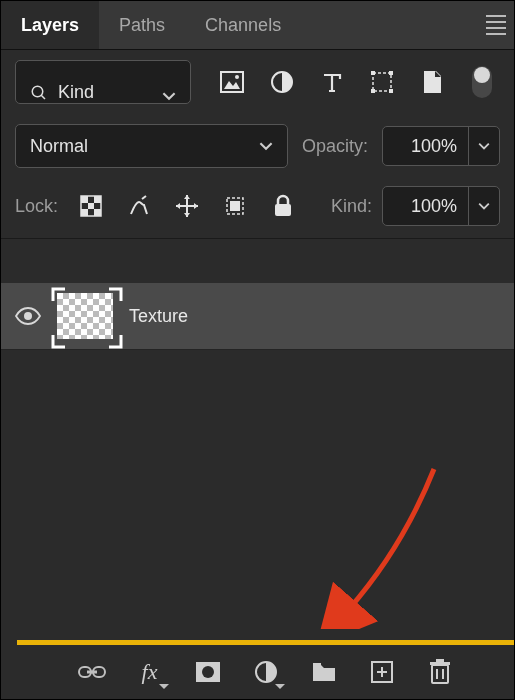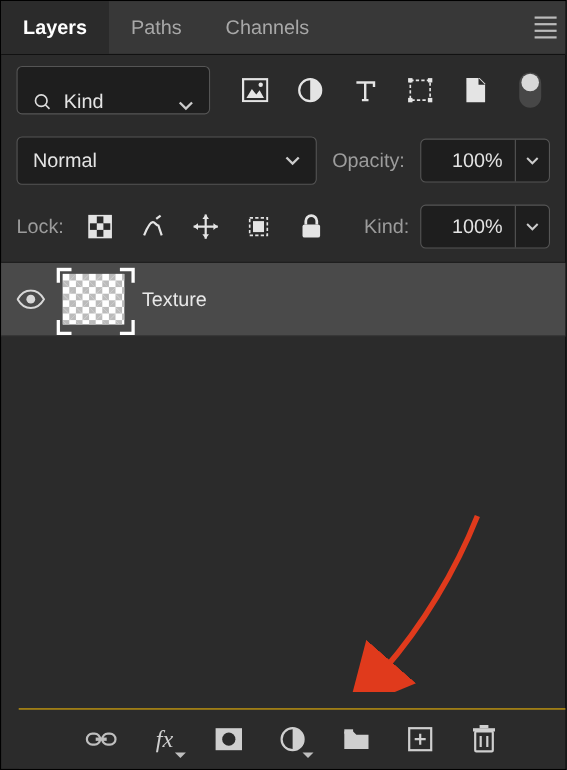--- a/index.html
+++ b/index.html
@@ -24,35 +24,35 @@
   .pct-box{display:flex;align-items:center;background:#1e1e1e;border:1px solid #555;border-radius:5px;height:38px;padding-left:17px;}
   .pct-input{background:none;border:none;color:#e4e4e4;width:64px;text-align:center;font-size:18px;outline:none;}
   .pct-drop{width:30px;height:100%;display:flex;align-items:center;justify-content:center;border-left:1px solid #555;cursor:pointer;}
   
   .lock-row{display:flex;align-items:center;gap:18px;padding:8px 14px 12px 14px;border-bottom:1px solid #1a1a1a;}
   .lock-row .label{color:#9c9c9c;}
   .lock-icons{display:flex;gap:18px;align-items:center;}
   .fill-group{margin-left:auto;display:flex;align-items:center;gap:10px;}
   
   .layers{padding:0;}
-  .layer{display:flex;align-items:center;height:66px;padding:0 14px;gap:16px;border-bottom:1px solid #242424;}
+  .layer{display:flex;align-items:center;height:66px;padding:0 14px;gap:16px;border-bottom:1px solid #242424;margin-top:44px;}
   .layer.selected{background:#4a4a4a;}
   .eye{width:26px;height:26px;display:flex;align-items:center;justify-content:center;cursor:pointer;}
   .thumb{width:56px;height:46px;border-radius:2px;position:relative;}
   .checker{width:100%;height:100%;background-image:
     linear-gradient(45deg,#bbb 25%,transparent 25%),
     linear-gradient(-45deg,#bbb 25%,transparent 25%),
     linear-gradient(45deg,transparent 75%,#bbb 75%),
     linear-gradient(-45deg,transparent 75%,#bbb 75%);
     background-size:12px 12px;background-position:0 0,0 6px,6px -6px,-6px 0;
     background-color:#fff;}
   .bg-thumb{width:56px;height:46px;background:linear-gradient(to bottom,#dfe8ef 0%,#dfe8ef 55%,#374a5b 55%,#2a3745 100%);border:1px solid #111;}
   .layer-name{color:#e8e8e8;}
   
-  .bottom-bar{position:absolute;left:0;right:0;bottom:0;height:54px;background:#2b2b2b;border-top:1px solid #eab308;display:flex;align-items:center;justify-content:center;gap:32px;margin-left:16px;}
+  .bottom-bar{position:absolute;left:0;right:0;bottom:0;height:54px;background:#2b2b2b;border-top:5px solid #eab308;display:flex;align-items:center;justify-content:center;gap:32px;margin-left:16px;}
   .bottom-bar .ib{width:26px;height:26px;display:flex;align-items:center;justify-content:center;cursor:pointer;color:#bfbfbf;position:relative;}
   .tri-small{position:absolute;right:-6px;bottom:-4px;width:0;height:0;border-left:5px solid transparent;border-right:5px solid transparent;border-top:5px solid #bfbfbf;}
   
   .arrow{position:absolute;right:70px;bottom:70px;pointer-events:none;}
   svg{display:block;}
 </style>
 </head>
 <body>
 
 <div class="panel">

